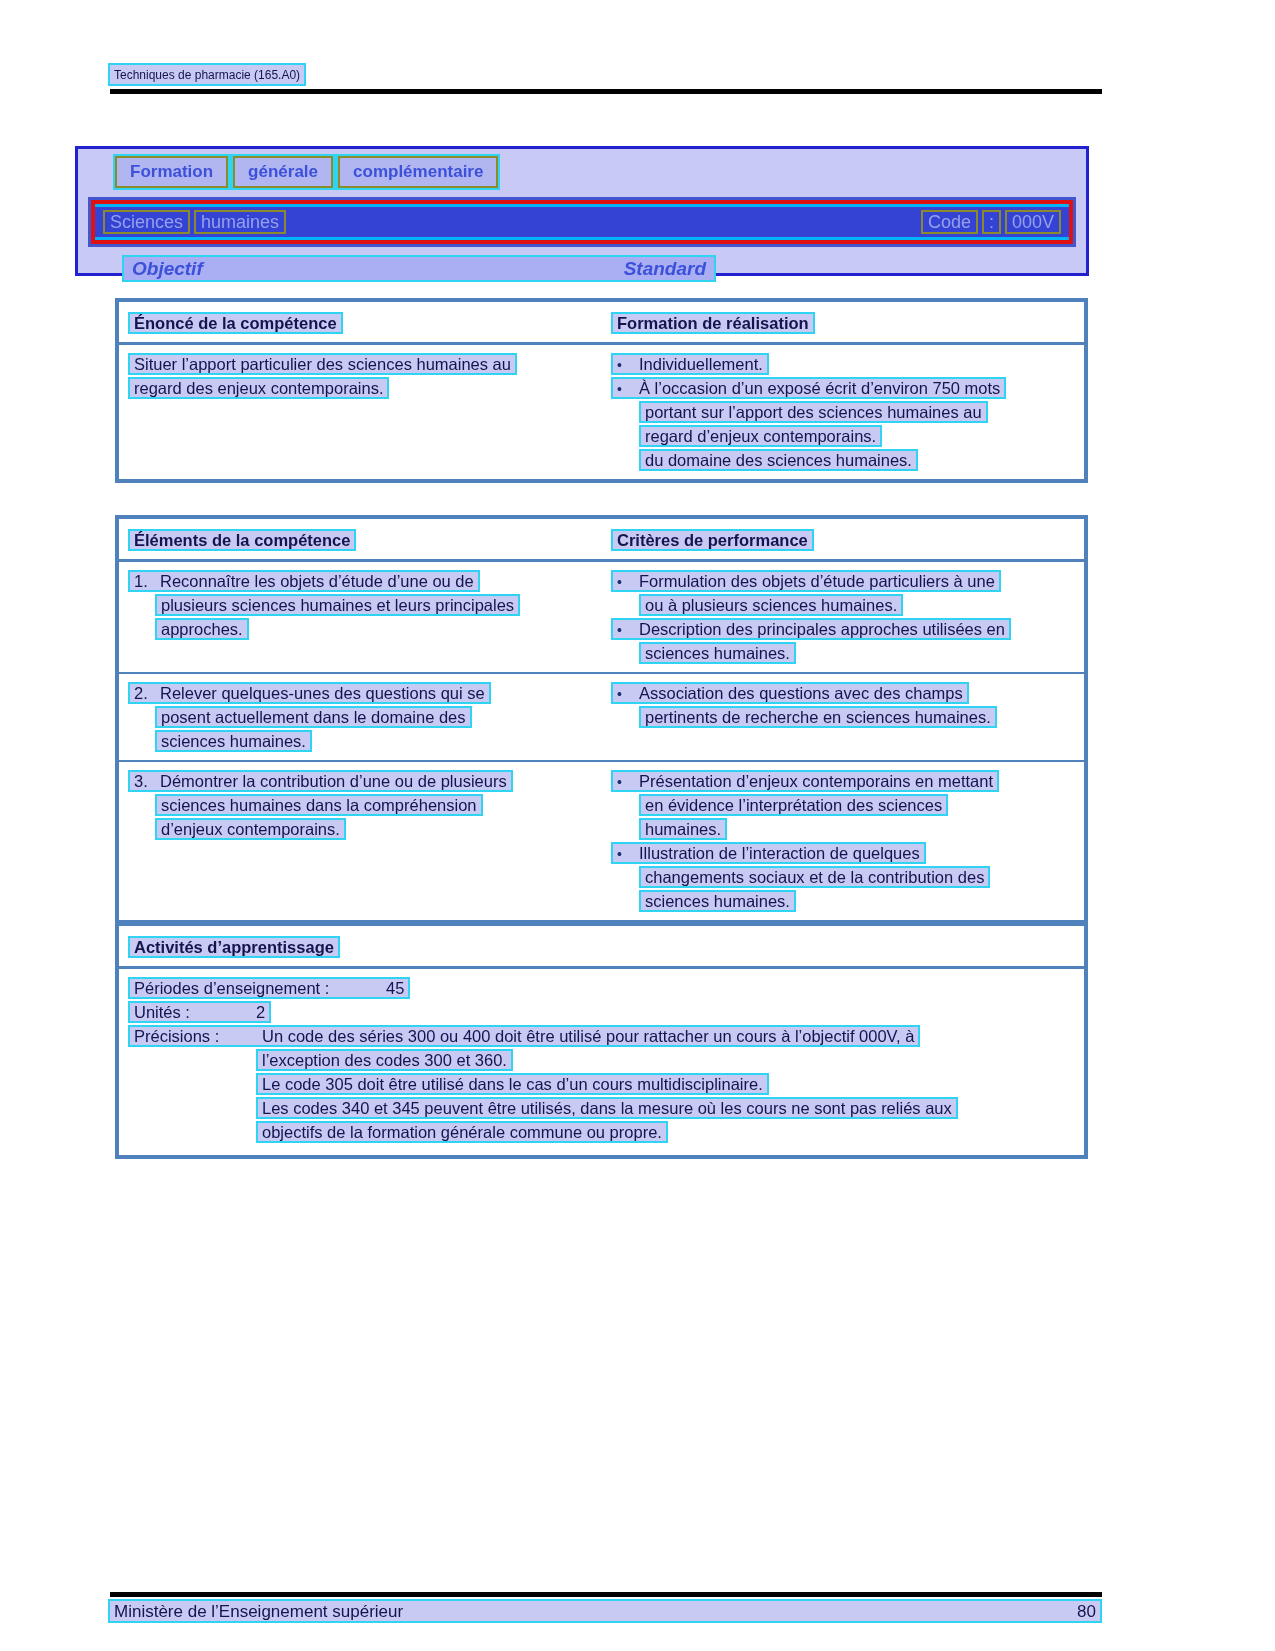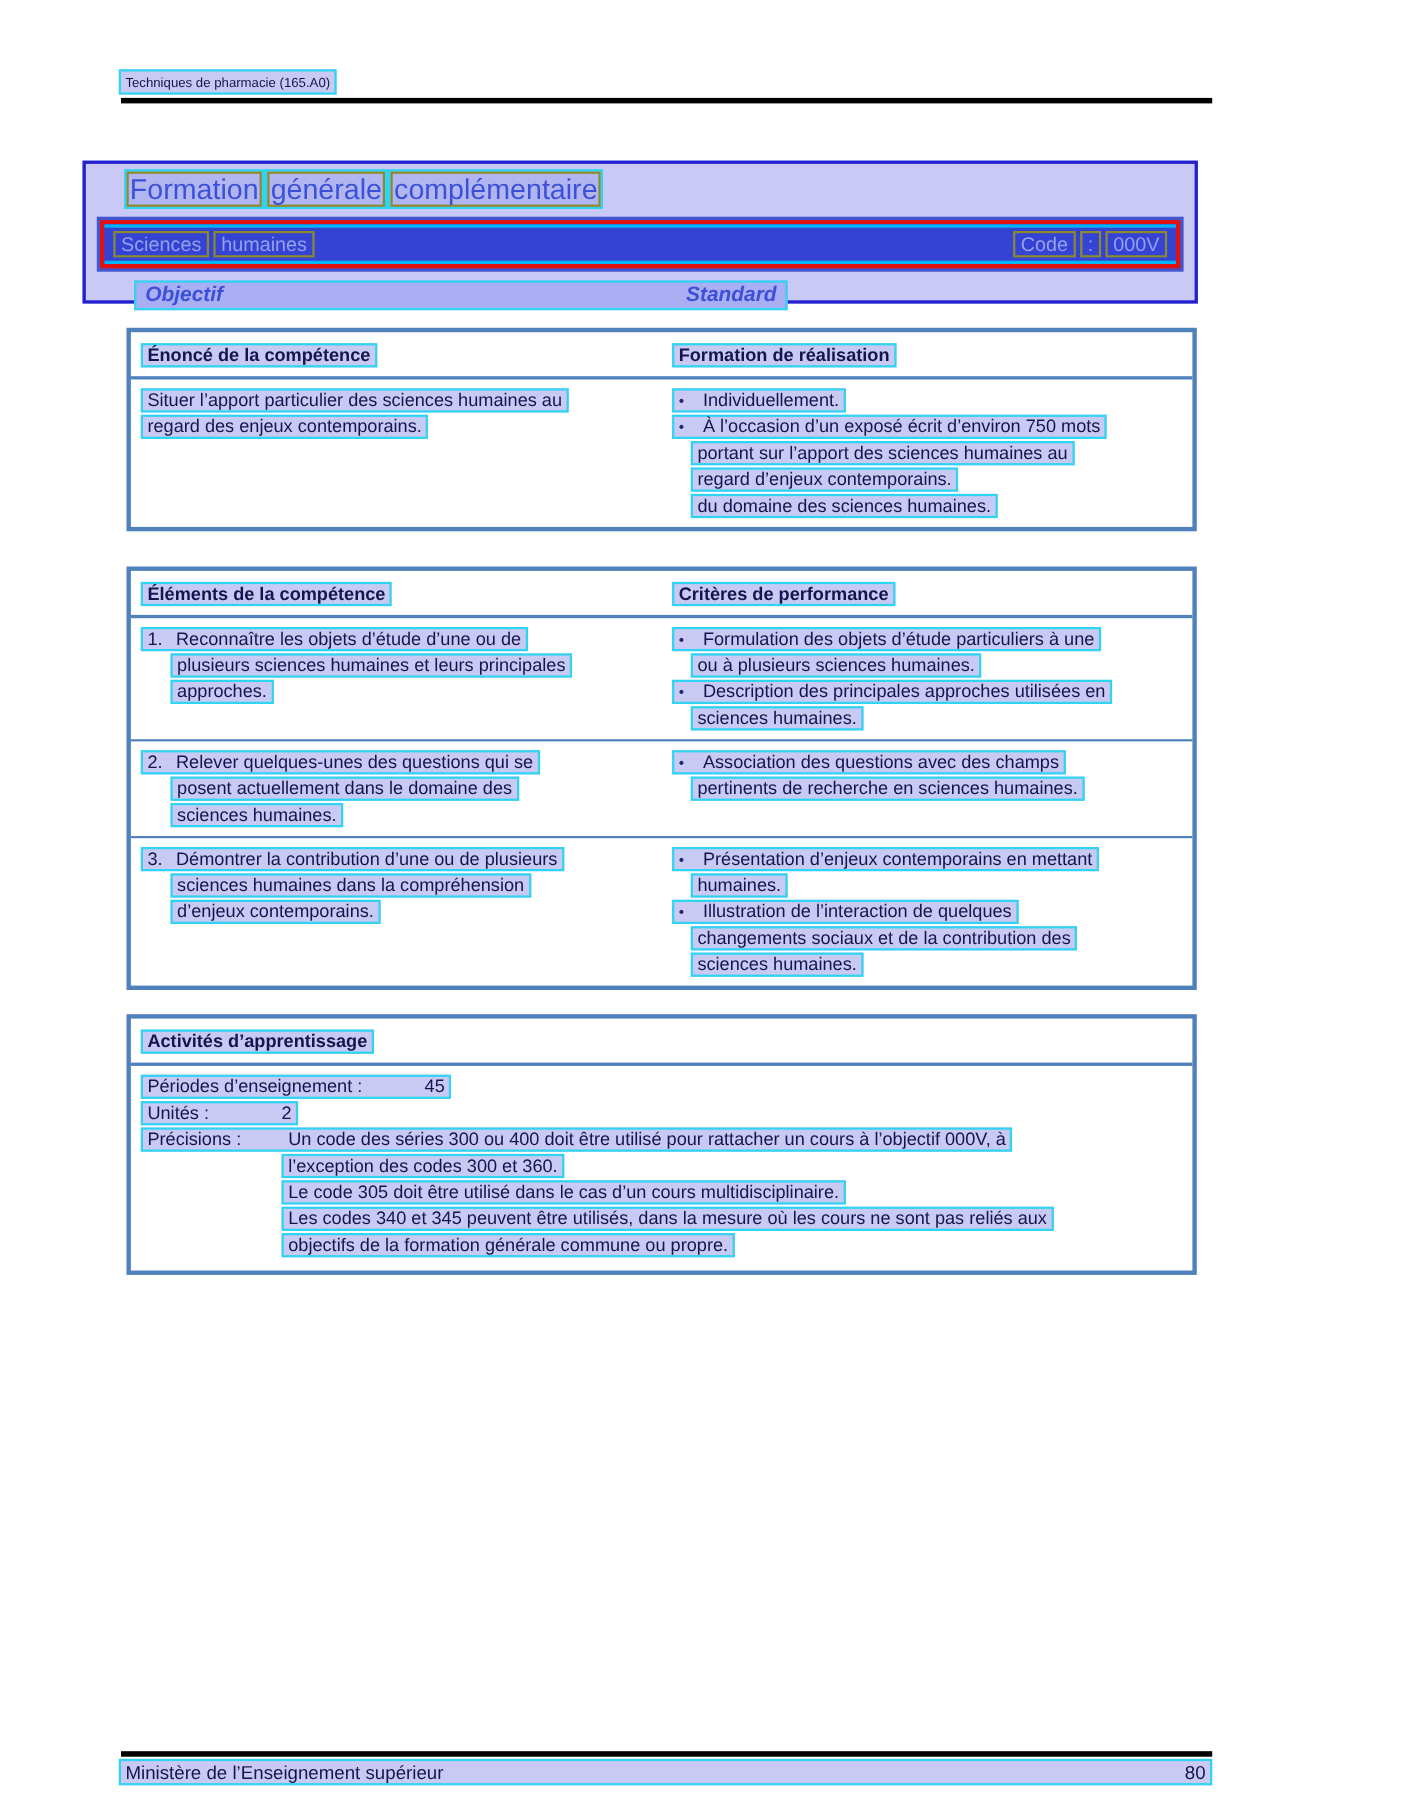--- a/index.html
+++ b/index.html
@@ -10,21 +10,21 @@
   }
   
   .hl {
     display:inline-block; background:var(--highlight-fill,#c9caf3);
     border:2px solid var(--highlight-border,#2ed4f2);
     padding:1px 4px 0; font-size:16.5px; line-height:17px; height:22px;
     white-space:nowrap; vertical-align:top;
   }
   .b { font-weight:bold; }
   .line { height:24px; }
-  .ind  { margin-left:17px; }
+  .ind  { margin-left:28px; }
   .indl { margin-left:27px; }
   .indp { margin-left:128px; }
   .bu { display:inline-block; width:22px; font-size:14px; color:#1c2a6e; }
   .num { display:inline-block; width:26px; }
   .klabel { display:inline-block; }
   .kp { width:252px; } .ku { width:122px; } .kx { width:128px; }
 
   
   .running-header { position:absolute; left:108px; top:63px; }
   .running-header .hl { font-size:12px; height:23px; line-height:18px; }
@@ -32,21 +32,21 @@
 
   
   .banner {
     position:absolute; left:75px; top:146px; width:1014px; height:130px;
     background:var(--banner-fill,#c8c9f4); border:3px solid var(--banner-border,#2221d0);
   }
   .banner-heading { margin:5px 0 0 35px; }
   .wline { display:inline-flex; gap:5px; background:var(--highlight-border,#2ed4f2); border:2px solid var(--highlight-border,#2ed4f2); }
   .wbox {
     display:inline-block; border:2px solid var(--word-box-border,#8b8b2e);
-    background:#b1b6f1; padding:0 1px; font-size:26px; font-weight:normal;
+    background:#b1b6f1; padding:0 13px; font-size:17px; font-weight:bold;
     color:var(--banner-heading-text,#3c50da); line-height:28px; white-space:nowrap;
   }
   .code-bar { margin:7px 10px 0; background:#4156cf; padding:3px; }
   .code-bar-red { border:4px solid var(--code-bar-border-red,#e01111); }
   .code-bar-inner {
     border-top:3px solid var(--code-bar-rule-cyan,#00b4fa); border-bottom:3px solid var(--code-bar-rule-cyan,#00b4fa);
     background:var(--code-bar-fill,#3443d4); display:flex; justify-content:space-between; align-items:center; padding:3px 8px;
   }
   .bar-left,.bar-right { display:inline-flex; gap:4px; }
   .bwbox {
@@ -169,20 +169,21 @@
     </div>
 
     <div class="trow">
       <div class="cl">
         <div class="line"><span class="hl"><span class="num">3.</span><span>Démontrer la contribution d’une ou de plusieurs</span></span></div>
         <div class="line indl"><span class="hl">sciences humaines dans la compréhension</span></div>
         <div class="line indl"><span class="hl">d’enjeux contemporains.</span></div>
       </div>
       <div class="cr">
         <div class="line"><span class="hl"><span class="bu">•</span><span>Présentation d’enjeux contemporains en mettant</span></span></div>
+        <div class="line ind"><span class="hl">en évidence l’interprétation des sciences</span></div>
         <div class="line ind"><span class="hl">humaines.</span></div>
         <div class="line"><span class="hl"><span class="bu">•</span><span>Illustration de l’interaction de quelques</span></span></div>
         <div class="line ind"><span class="hl">changements sociaux et de la contribution des</span></div>
         <div class="line ind"><span class="hl">sciences humaines.</span></div>
       </div>
     </div>
   </div>
 
   <div class="tbl t3">
     <div class="thead">

